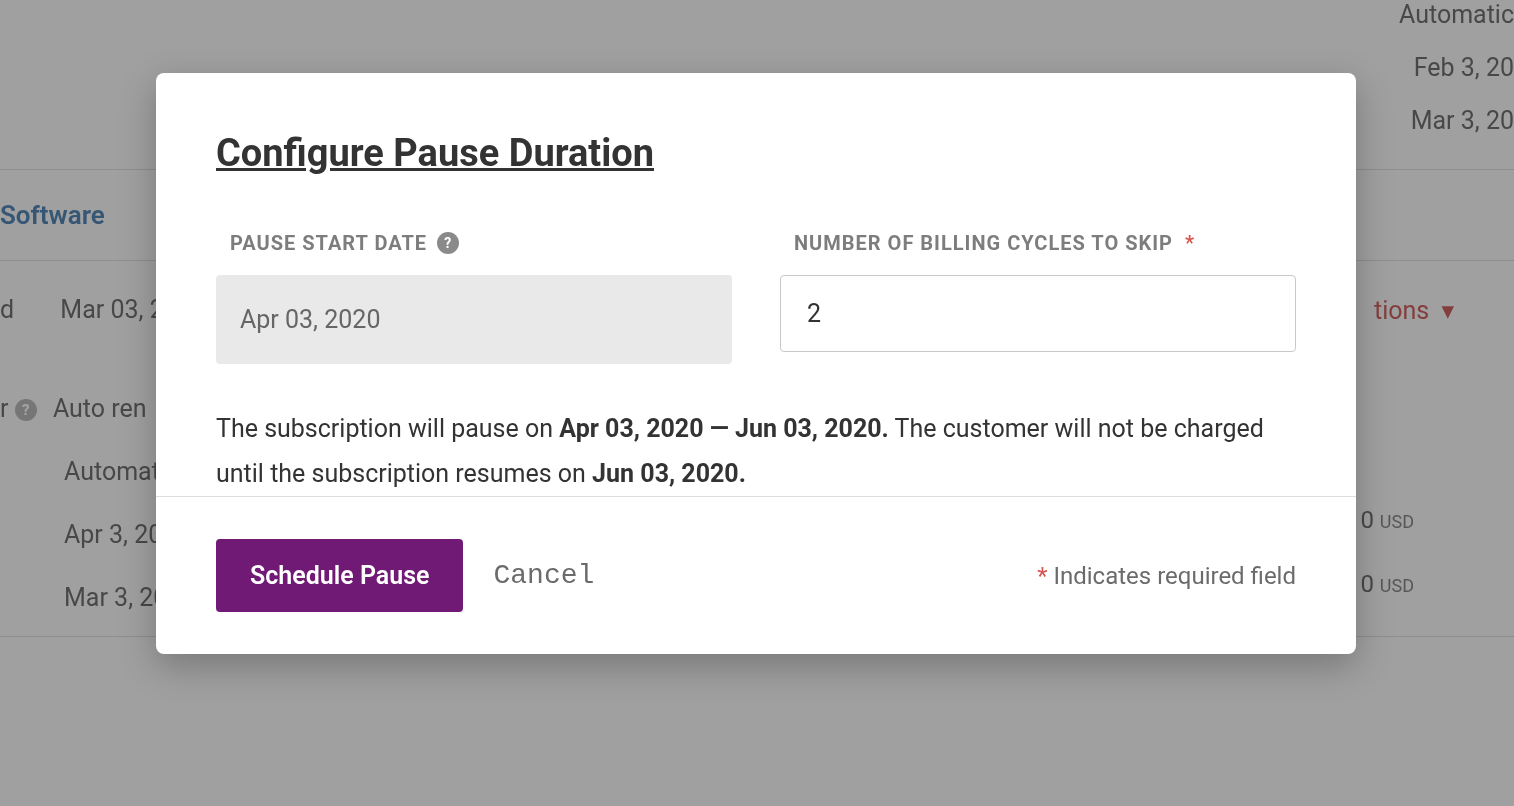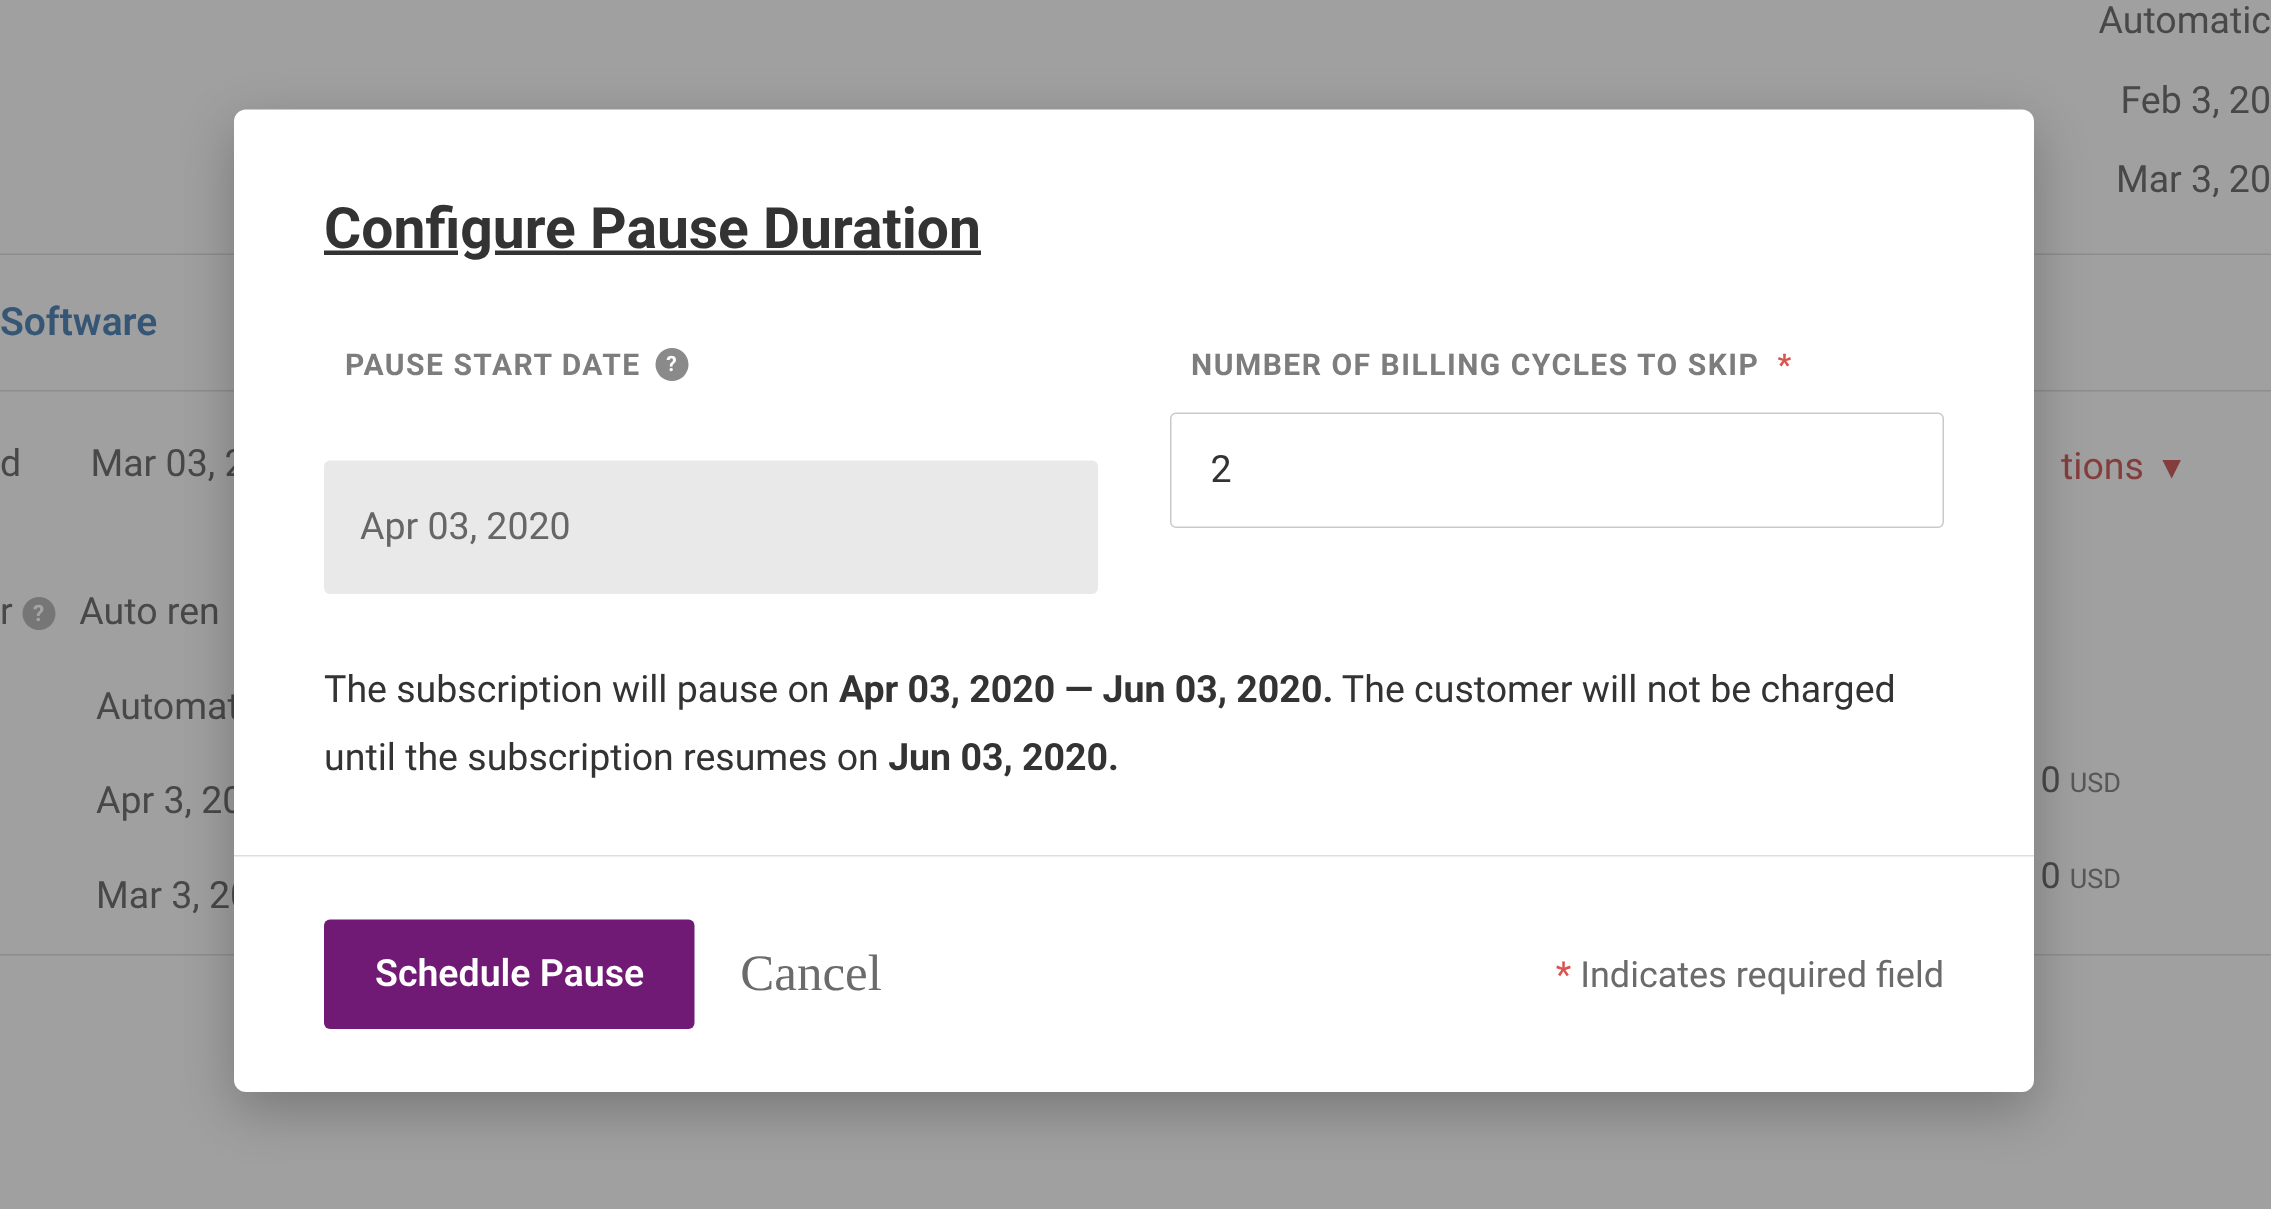--- a/index.html
+++ b/index.html
@@ -127,38 +127,36 @@
     .input-readonly {
       background: #e9e9e9;
       border: none;
       border-radius: 4px;
       height: 89px;
       padding: 0 24px;
       font-size: 25px;
       color: #666;
       display: flex;
       align-items: center;
-      margin-top: 32px;
     }
     .input-text {
       border: 1px solid #c9c9c9;
       border-radius: 4px;
       height: 77px;
       padding: 0 26px;
       font-size: 25px;
       color: #333;
       font-family: inherit;
       outline: none;
       width: 100%;
     }
     .description {
       font-size: 25px;
       color: #333;
       line-height: 1.8;
-      margin-bottom: 42px;
     }
     .description b {
       font-weight: 700;
     }
     .divider {
       border-top: 1px solid #ddd;
       margin: 0 -60px;
     }
     .modal-footer {
       display: flex;
@@ -173,24 +171,24 @@
       padding: 22px 34px;
       font-size: 25px;
       font-weight: 600;
       cursor: pointer;
       font-family: inherit;
     }
     .btn-cancel {
       background: none;
       border: none;
       color: #6b6b6b;
-      font-size: 34px;
+      font-size: 28px;
       margin-left: 30px;
       cursor: pointer;
-      font-family: Liberation Serif, serif;
+      font-family: Liberation Mono, monospace;
     }
     .footer-note {
       margin-left: auto;
       font-size: 24px;
       color: #6b6b6b;
     }
     .footer-note .star {
       color: #d9534f;
     }
     .bg-actions {

